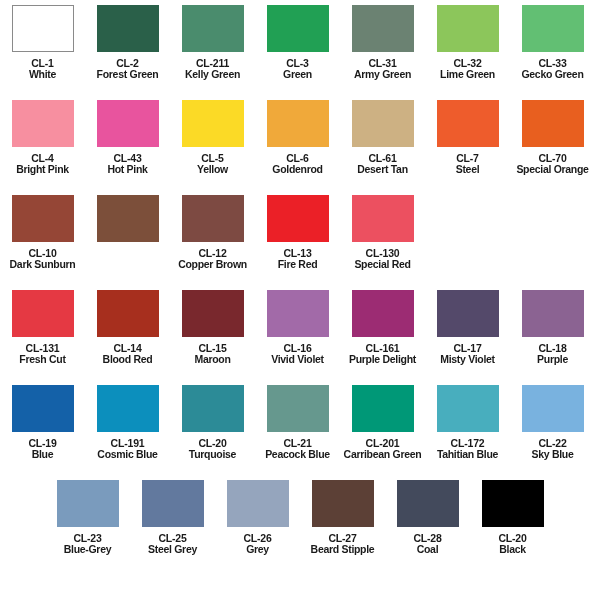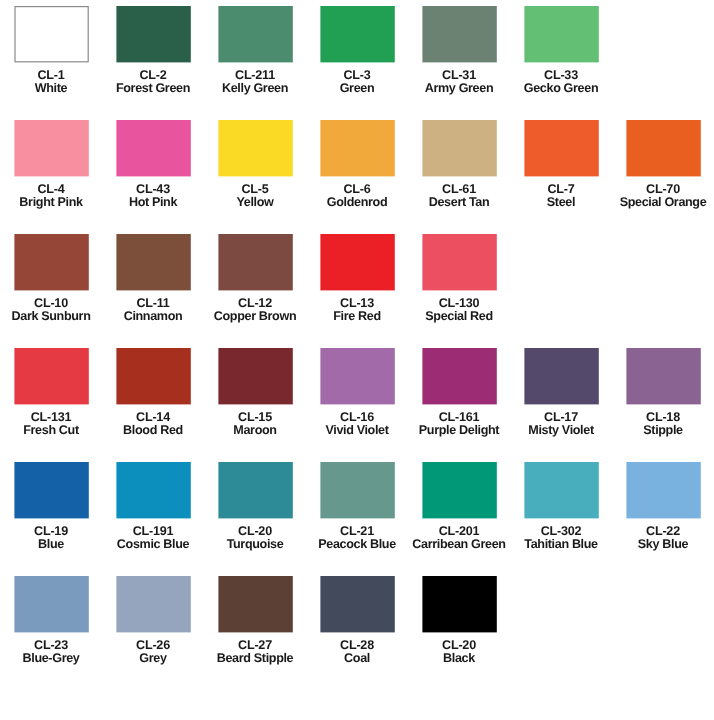--- a/index.html
+++ b/index.html
@@ -21,21 +21,21 @@
     box-sizing: border-box;
     padding: 0;
   }
   .swatch-row {
     display: flex;
     flex-direction: row;
     width: 535px;
     height: 95px;
     align-items: flex-start;
   }
-  .swatch-row.last-row { height: 110px; }
+  .swatch-row.last-row { height: 110px; margin-left: 45px; }
 
   .swatch-cell {
     width: 85px;
     flex: 0 0 85px;
     display: flex;
     flex-direction: column;
     align-items: center;
     box-sizing: border-box;
   }
   .swatch-cell.empty { visibility: hidden; }
@@ -104,20 +104,27 @@
         </div>
       </div>
       <div class="swatch-cell">
         <div class="swatch-chip" style="background-color: rgb(107, 130, 114);"></div>
         <div class="swatch-labels">
           <span class="swatch-code">CL-31</span>
           <span class="swatch-name">Army Green</span>
         </div>
       </div>
       <div class="swatch-cell">
+        <div class="swatch-chip" style="background-color: rgb(140, 198, 91);"></div>
+        <div class="swatch-labels">
+          <span class="swatch-code">CL-32</span>
+          <span class="swatch-name">Lime Green</span>
+        </div>
+      </div>
+      <div class="swatch-cell">
         <div class="swatch-chip" style="background-color: rgb(98, 191, 115);"></div>
         <div class="swatch-labels">
           <span class="swatch-code">CL-33</span>
           <span class="swatch-name">Gecko Green</span>
         </div>
       </div>
     </div>
     <div class="swatch-row">
       <div class="swatch-cell">
         <div class="swatch-chip" style="background-color: rgb(247, 143, 160);"></div>
@@ -172,24 +179,20 @@
     <div class="swatch-row">
       <div class="swatch-cell">
         <div class="swatch-chip" style="background-color: rgb(149, 70, 54);"></div>
         <div class="swatch-labels">
           <span class="swatch-code">CL-10</span>
           <span class="swatch-name">Dark Sunburn</span>
         </div>
       </div>
       <div class="swatch-cell">
         <div class="swatch-chip" style="background-color: rgb(124, 79, 58);"></div>
-        <div class="swatch-labels">
-          <span class="swatch-code">CL-11</span>
-          <span class="swatch-name">Cinnamon</span>
-        </div>
       </div>
       <div class="swatch-cell">
         <div class="swatch-chip" style="background-color: rgb(125, 74, 66);"></div>
         <div class="swatch-labels">
           <span class="swatch-code">CL-12</span>
           <span class="swatch-name">Copper Brown</span>
         </div>
       </div>
       <div class="swatch-cell">
         <div class="swatch-chip" style="background-color: rgb(235, 32, 39);"></div>
@@ -246,21 +249,21 @@
         <div class="swatch-chip" style="background-color: rgb(84, 73, 106);"></div>
         <div class="swatch-labels">
           <span class="swatch-code">CL-17</span>
           <span class="swatch-name">Misty Violet</span>
         </div>
       </div>
       <div class="swatch-cell">
         <div class="swatch-chip" style="background-color: rgb(139, 99, 146);"></div>
         <div class="swatch-labels">
           <span class="swatch-code">CL-18</span>
-          <span class="swatch-name">Stipple</span>
+          <span class="swatch-name">Purple</span>
         </div>
       </div>
     </div>
     <div class="swatch-row">
       <div class="swatch-cell">
         <div class="swatch-chip" style="background-color: rgb(20, 97, 168);"></div>
         <div class="swatch-labels">
           <span class="swatch-code">CL-19</span>
           <span class="swatch-name">Blue</span>
         </div>
@@ -289,38 +292,45 @@
       <div class="swatch-cell">
         <div class="swatch-chip" style="background-color: rgb(0, 152, 119);"></div>
         <div class="swatch-labels">
           <span class="swatch-code">CL-201</span>
           <span class="swatch-name">Carribean Green</span>
         </div>
       </div>
       <div class="swatch-cell">
         <div class="swatch-chip" style="background-color: rgb(72, 174, 190);"></div>
         <div class="swatch-labels">
-          <span class="swatch-code">CL-302</span>
+          <span class="swatch-code">CL-172</span>
           <span class="swatch-name">Tahitian Blue</span>
         </div>
       </div>
       <div class="swatch-cell">
         <div class="swatch-chip" style="background-color: rgb(121, 178, 223);"></div>
         <div class="swatch-labels">
           <span class="swatch-code">CL-22</span>
           <span class="swatch-name">Sky Blue</span>
         </div>
       </div>
     </div>
     <div class="swatch-row last-row">
       <div class="swatch-cell">
         <div class="swatch-chip" style="background-color: rgb(122, 155, 189);"></div>
         <div class="swatch-labels">
           <span class="swatch-code">CL-23</span>
           <span class="swatch-name">Blue-Grey</span>
+        </div>
+      </div>
+      <div class="swatch-cell">
+        <div class="swatch-chip" style="background-color: rgb(98, 121, 158);"></div>
+        <div class="swatch-labels">
+          <span class="swatch-code">CL-25</span>
+          <span class="swatch-name">Steel Grey</span>
         </div>
       </div>
       <div class="swatch-cell">
         <div class="swatch-chip" style="background-color: rgb(149, 165, 189);"></div>
         <div class="swatch-labels">
           <span class="swatch-code">CL-26</span>
           <span class="swatch-name">Grey</span>
         </div>
       </div>
       <div class="swatch-cell">

